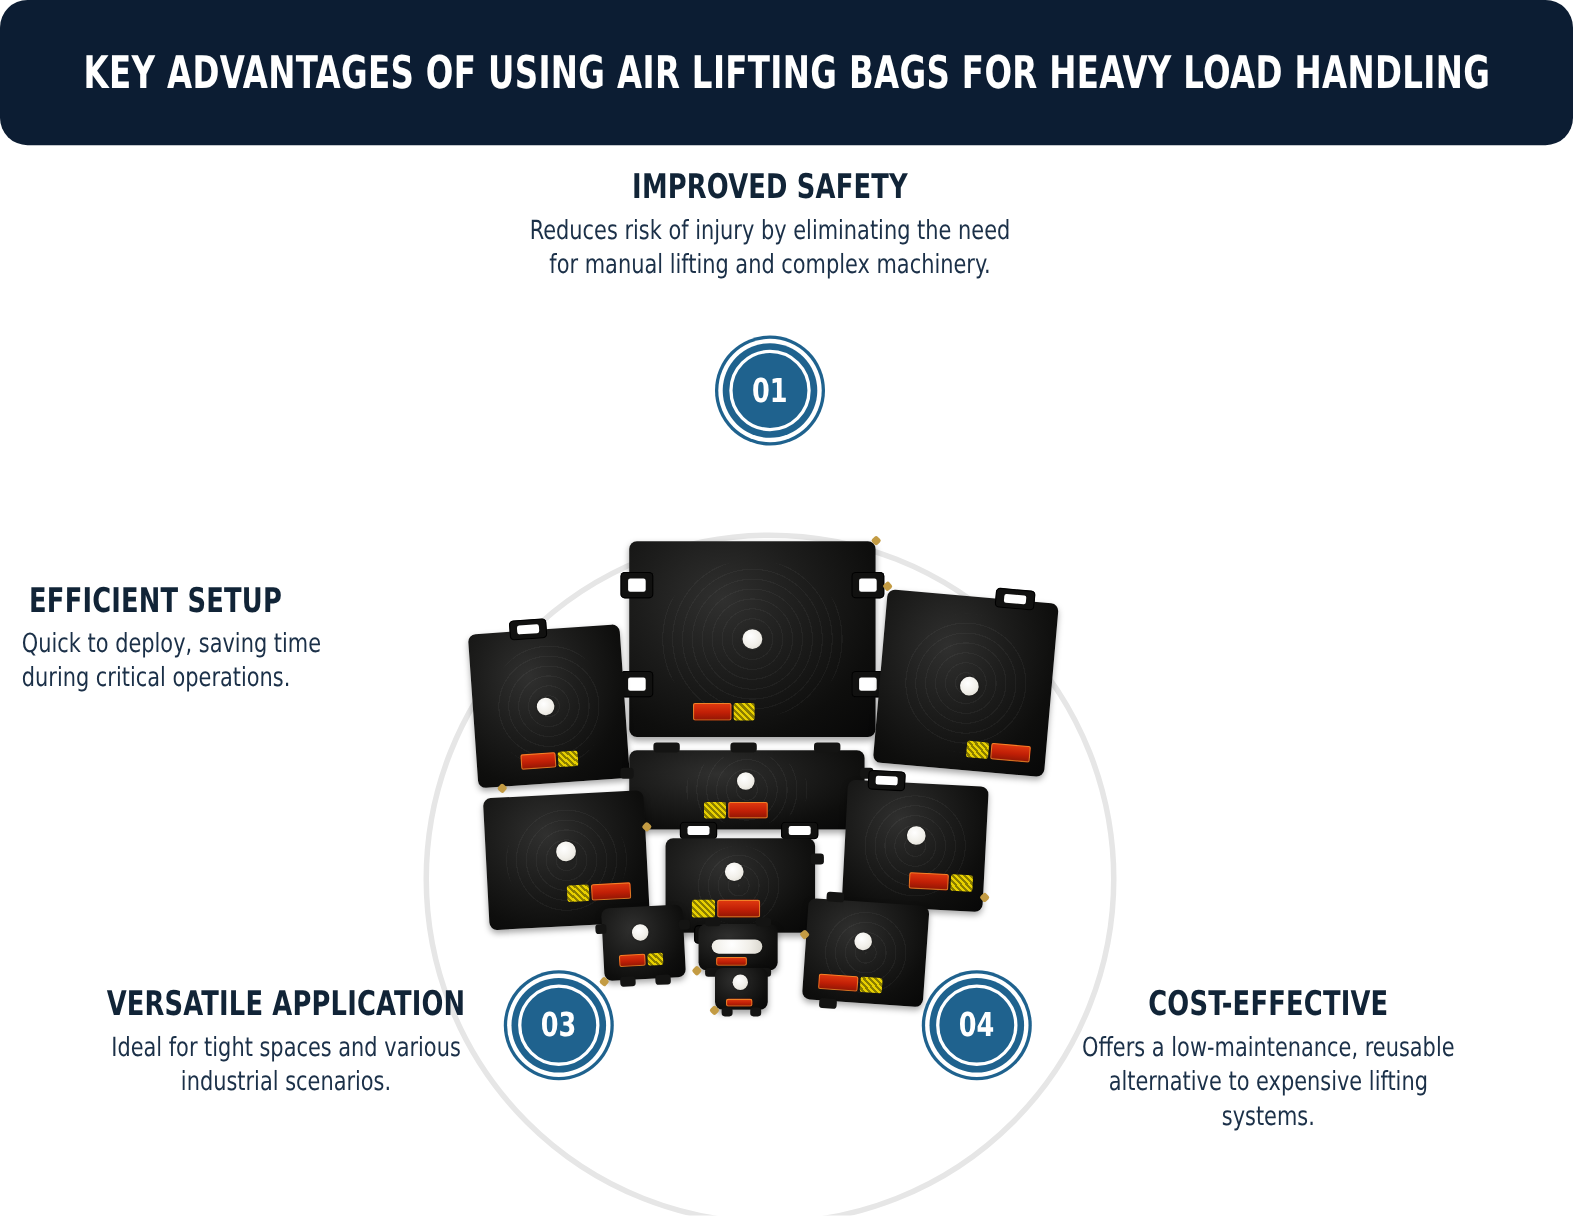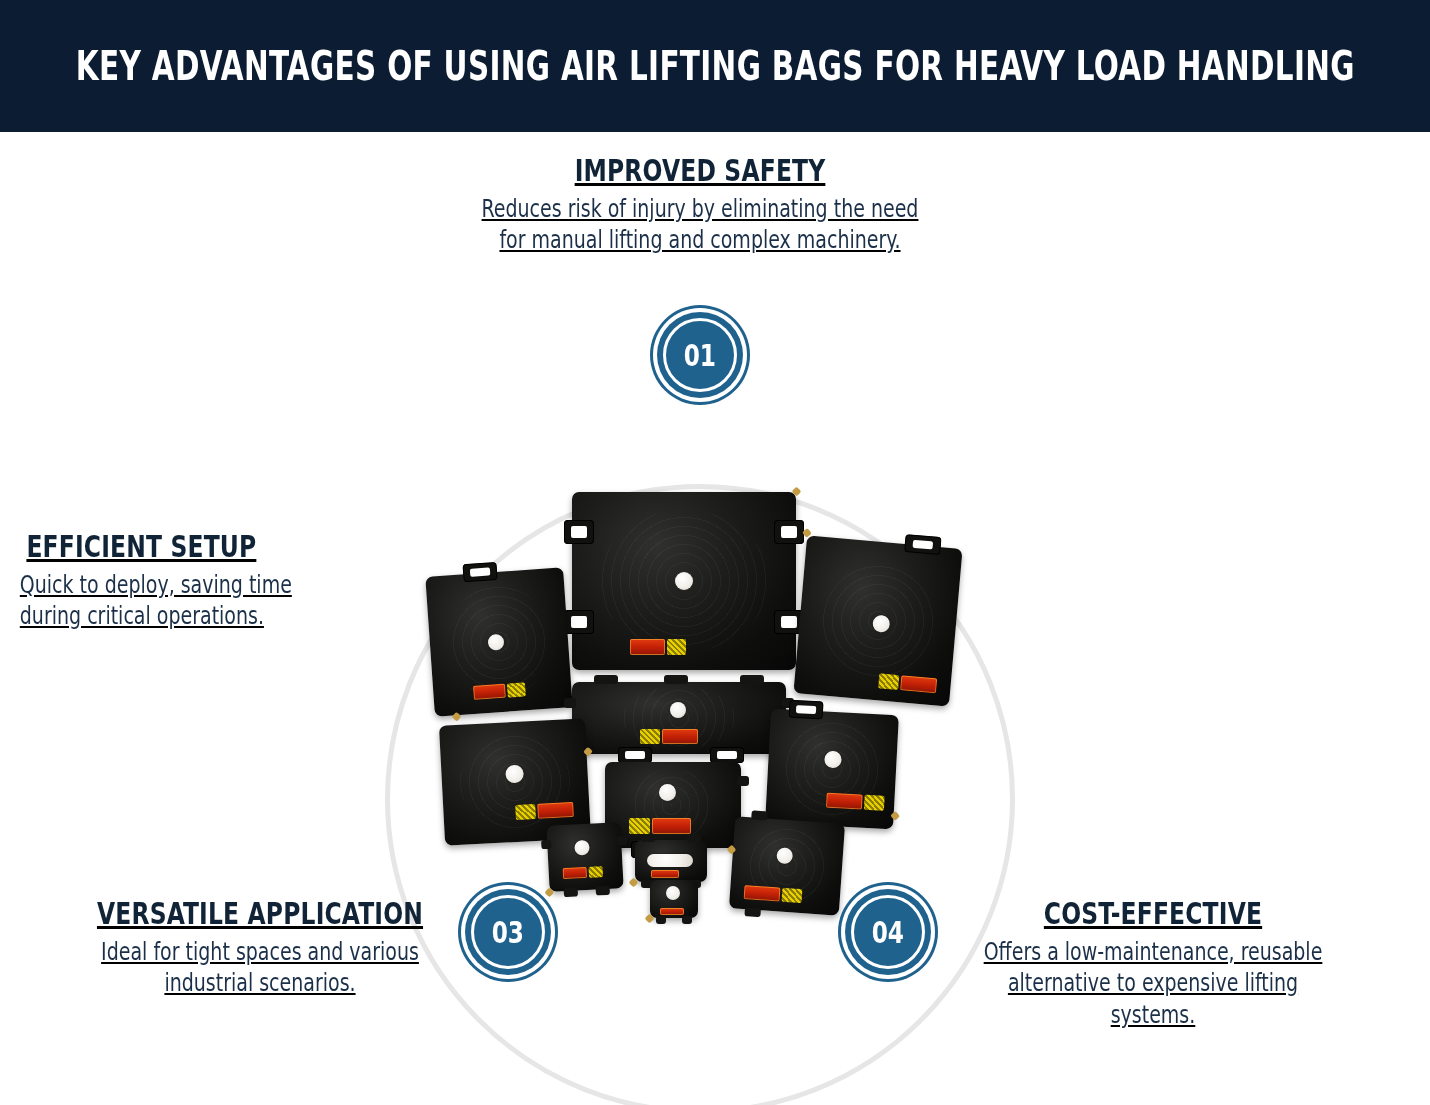--- a/index.html
+++ b/index.html
@@ -5,21 +5,21 @@
   * { margin:0; padding:0; box-sizing:border-box; }
   html,body{ background:#ffffff; }
   body{
     width:1430px; height:1105px; position:relative; overflow:hidden;
     font-family:"Liberation Sans", sans-serif; background:#ffffff;
   }
 
   
   #header-bar{
     position:absolute; left:0; top:0; width:1430px; height:132px;
-    background:#0c1d33; display:flex; align-items:center; justify-content:center;
+    background:#0c1d33; display:flex; align-items:center; justify-content:center;border-radius:25px;
   }
   #header-title{
     color:#ffffff; font-size:41px; font-weight:700; letter-spacing:.4px;
     white-space:nowrap; text-align:center;
     font-family:"Liberation Sans Narrow","DejaVu Sans Condensed","Liberation Sans",sans-serif;
     transform:scaleX(0.80); transform-origin:center center;
   }
 
   
   #stage{ position:absolute; left:0; top:132px; width:1430px; height:973px; }
@@ -45,21 +45,21 @@
     font-family:"Liberation Sans Narrow","DejaVu Sans Condensed","Liberation Sans",sans-serif;
     transform:scaleX(0.86);
   }
   #badge-01{ left:657px; top:180px; }
   #badge-02{ left:353px; top:388px; }
   #badge-05{ left:957px; top:388px; }
   #badge-03{ left:465px; top:757px; }
   #badge-04{ left:845px; top:757px; }
 
   
-  .blk{ position:absolute;text-decoration:underline; }
+  .blk{ position:absolute; }
   .blk-title{
     color:#112437; font-weight:700; font-size:31px; line-height:1.05;
     letter-spacing:.2px; white-space:nowrap;
     font-family:"Liberation Sans Narrow","DejaVu Sans Condensed","Liberation Sans",sans-serif;
     transform:scaleX(0.84);
   }
   .blk-title.c{ transform-origin:center center; }
   .blk-desc{
     color:#1b3048; font-weight:400; font-size:24px; line-height:1.32;
     margin-top:7px;

